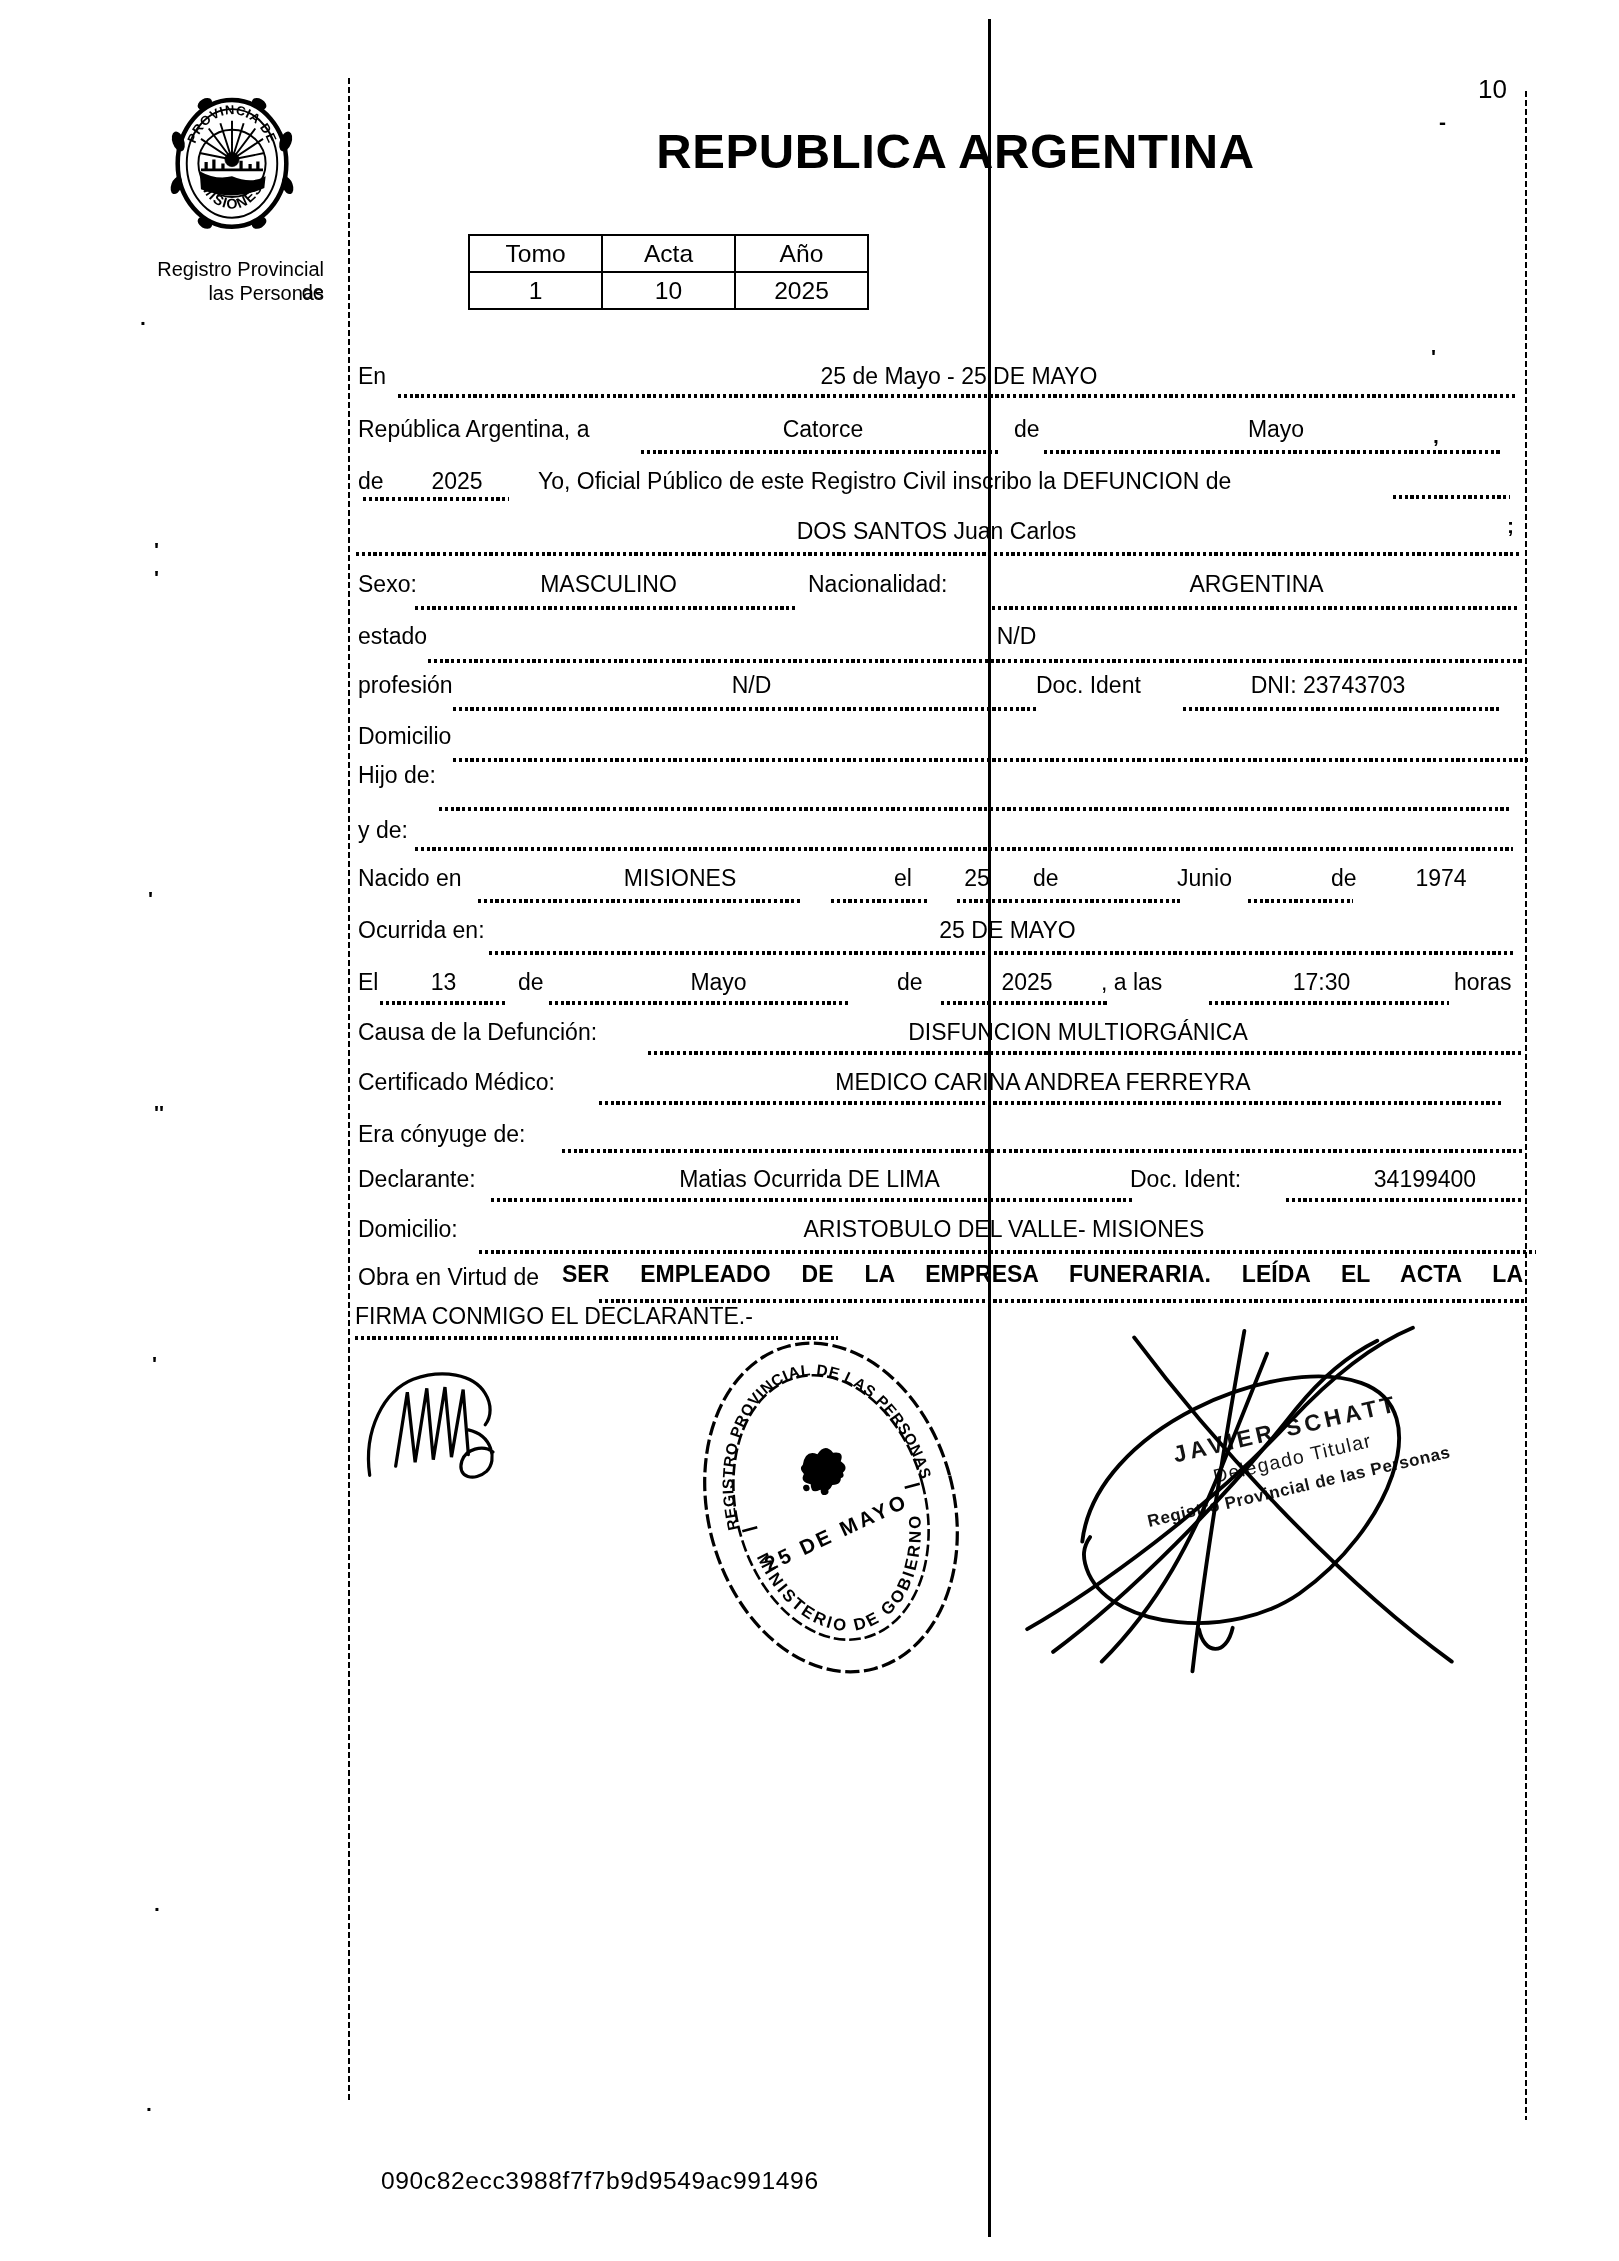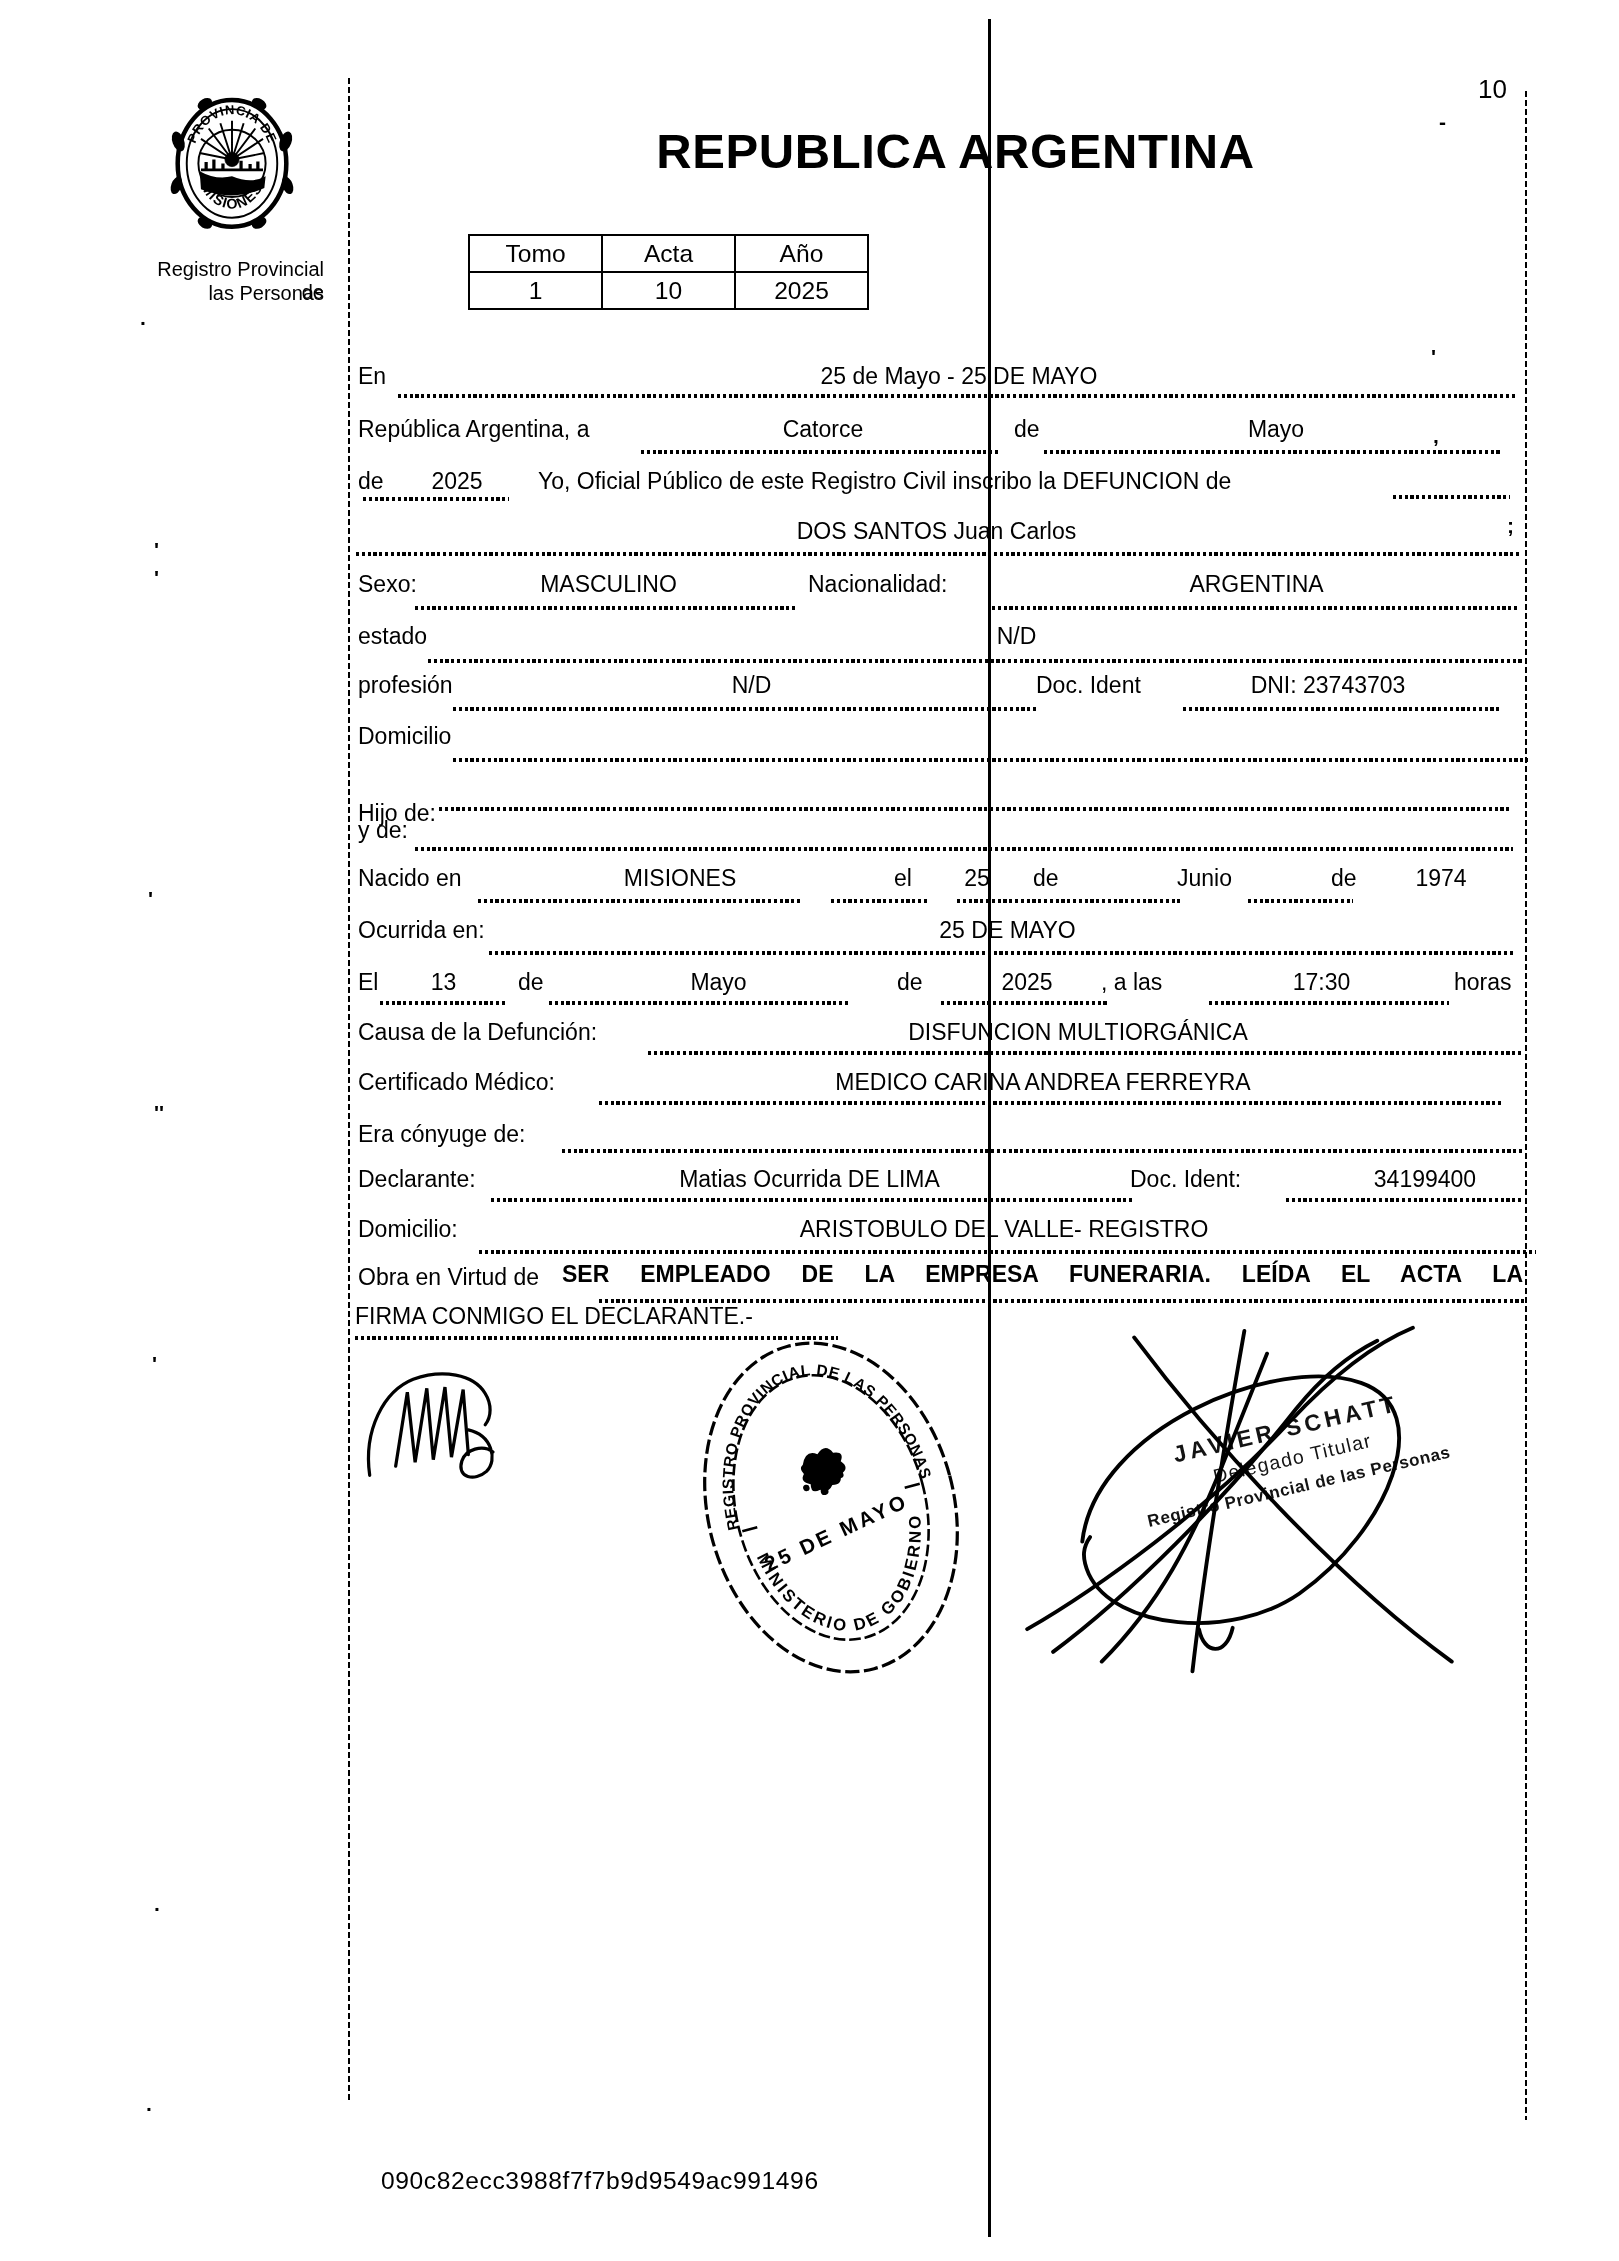--- a/index.html
+++ b/index.html
@@ -130,21 +130,21 @@
   <span class="lbl" style="left:358px;top:672px">profesión</span>
   <span class="val" style="left:609px;top:672px;width:285px">N/D</span>
   <span class="lbl" style="left:1036px;top:672px">Doc. Ident</span>
   <span class="val" style="left:1192px;top:672px;width:272px">DNI: 23743703</span>
   <div class="dot" style="left:453px;top:707px;width:586px"></div>
   <div class="dot" style="left:1183px;top:707px;width:317px"></div>
 
   <span class="lbl" style="left:358px;top:723px">Domicilio</span>
   <div class="dot" style="left:453px;top:758px;width:1075px"></div>
 
-  <span class="lbl" style="left:358px;top:800px">Hijo de:</span>
+  <span class="lbl" style="left:358px;top:762px">Hijo de:</span>
   <div class="dot" style="left:439px;top:807px;width:1072px"></div>
 
   <span class="lbl" style="left:358px;top:817px">y de:</span>
   <div class="dot" style="left:415px;top:847px;width:1098px"></div>
 
   <span class="lbl" style="left:358px;top:865px">Nacido en</span>
   <span class="val" style="left:544px;top:865px;width:272px">MISIONES</span>
   <span class="lbl" style="left:894px;top:865px">el</span>
   <span class="val" style="left:938px;top:865px;width:78px">25</span>
   <span class="lbl" style="left:1033px;top:865px">de</span>
@@ -186,21 +186,21 @@
   <div class="dot" style="left:562px;top:1149px;width:961px"></div>
 
   <span class="lbl" style="left:358px;top:1166px">Declarante:</span>
   <span class="val" style="left:615px;top:1166px;width:389px">Matias Ocurrida DE LIMA</span>
   <span class="lbl" style="left:1130px;top:1166px">Doc. Ident:</span>
   <span class="val" style="left:1302px;top:1166px;width:246px">34199400</span>
   <div class="dot" style="left:491px;top:1198px;width:643px"></div>
   <div class="dot" style="left:1286px;top:1198px;width:238px"></div>
 
   <span class="lbl" style="left:358px;top:1216px">Domicilio:</span>
-  <span class="val" style="left:745px;top:1216px;width:518px">ARISTOBULO DEL VALLE- REGISTRO</span>
+  <span class="val" style="left:745px;top:1216px;width:518px">ARISTOBULO DEL VALLE- MISIONES</span>
   <div class="dot" style="left:479px;top:1250px;width:1057px"></div>
 
   <span class="lbl" style="left:358px;top:1264px">Obra en Virtud de</span>
   <span class="obra-just">SER EMPLEADO DE LA EMPRESA FUNERARIA. LEÍDA EL ACTA LA</span>
   <div class="dot" style="left:599px;top:1299px;width:925px"></div>
   <span class="val" style="left:355px;top:1303px;text-align:left">FIRMA CONMIGO EL DECLARANTE.-</span>
   <div class="dot" style="left:355px;top:1336px;width:483px"></div>
 
   <svg style="left:358px;top:1352px" width="172" height="146" viewBox="0 0 265 225">
     <g fill="none" stroke="#000" stroke-width="5" stroke-linecap="round">

